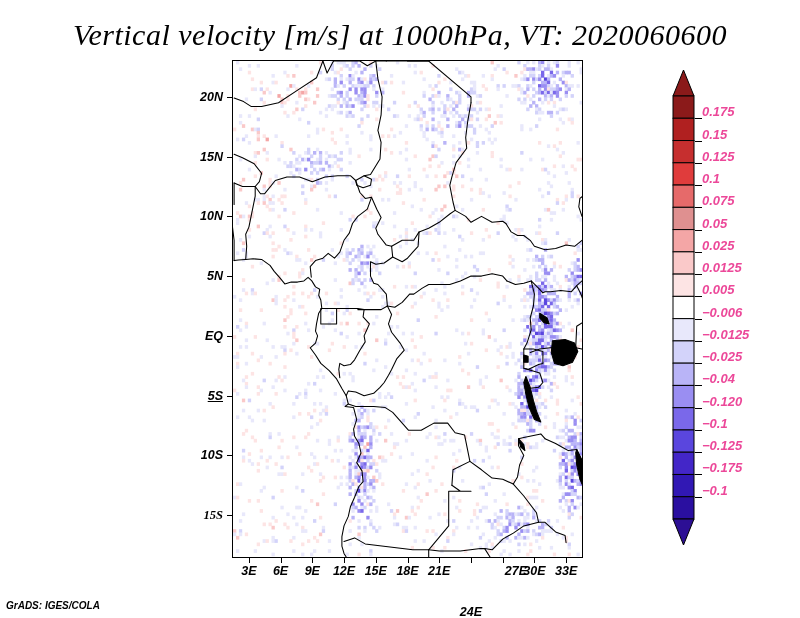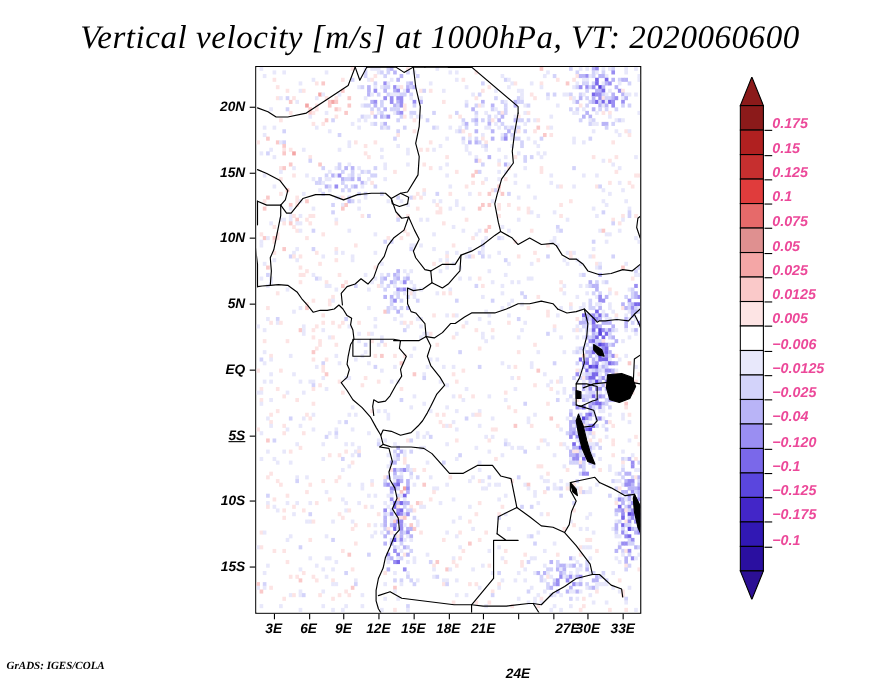--- a/index.html
+++ b/index.html
@@ -51,21 +51,21 @@
     position:absolute;left:702px;
     font-family:"Liberation Sans","DejaVu Sans",sans-serif;
     font-weight:bold;font-style:italic;font-size:13px;color:#ec4899;
     white-space:nowrap;line-height:1;
   }
   .cbar-tick{position:absolute;left:695px;width:7px;height:1px;background:#000;}
 
   
   .footer{
     position:absolute;left:6px;top:600px;
-    font-family:Liberation Serif, serif;
+    font-family:Liberation Sans, sans-serif;
     font-weight:bold;font-style:italic;font-size:10px;color:#000;
     white-space:nowrap;
   }
 </style>
 </head>
 <body>
 
 <div id="root">
 
   <div class="title">Vertical velocity [m/s] at 1000hPa, VT: 2020060600</div>
@@ -2792,21 +2792,21 @@
       <div class="ylabel" style="left: 179px; width: 44px; top: 209.373px;">10N</div>
       <div class="tick ytick" style="top: 276.133px;"></div>
       <div class="ylabel" style="left: 179px; width: 44px; top: 269.133px;">5N</div>
       <div class="tick ytick" style="top: 335.892px;"></div>
       <div class="ylabel" style="left: 179px; width: 44px; top: 328.892px;">EQ</div>
       <div class="tick ytick" style="top: 395.651px;"></div>
       <div class="ylabel" style="left: 179px; width: 44px; top: 388.651px; text-decoration: underline;">5S</div>
       <div class="tick ytick" style="top: 455.41px;"></div>
       <div class="ylabel" style="left: 179px; width: 44px; top: 448.41px;">10S</div>
       <div class="tick ytick" style="top: 515.169px;"></div>
-      <div class="ylabel" style="left: 179px; width: 44px; top: 508.169px;">15S</div>
+      <div class="ylabel" style="left: 179px; width: 44px; top: 508.169px; font-family: Liberation Serif, serif;">15S</div>
     </div>
 
   <div class="cbar">
     <svg width="23" height="475" viewBox="0 0 23 475">
       <g id="cbar-layer">
           <path d="M 11.5 0 L 22 26 L 1 26 Z" fill="#8b1a1a" stroke="#000" stroke-width="1"></path>
           <rect x="1" y="26" width="21" height="22.263157894736842" fill="#8b1a1a" stroke="#000" stroke-width="1"></rect>
           <rect x="1" y="48.26315789473684" width="21" height="22.263157894736842" fill="#b02020" stroke="#000" stroke-width="1"></rect>
           <rect x="1" y="70.52631578947368" width="21" height="22.263157894736842" fill="#c62f2f" stroke="#000" stroke-width="1"></rect>
           <rect x="1" y="92.78947368421052" width="21" height="22.263157894736842" fill="#e03c3c" stroke="#000" stroke-width="1"></rect>

